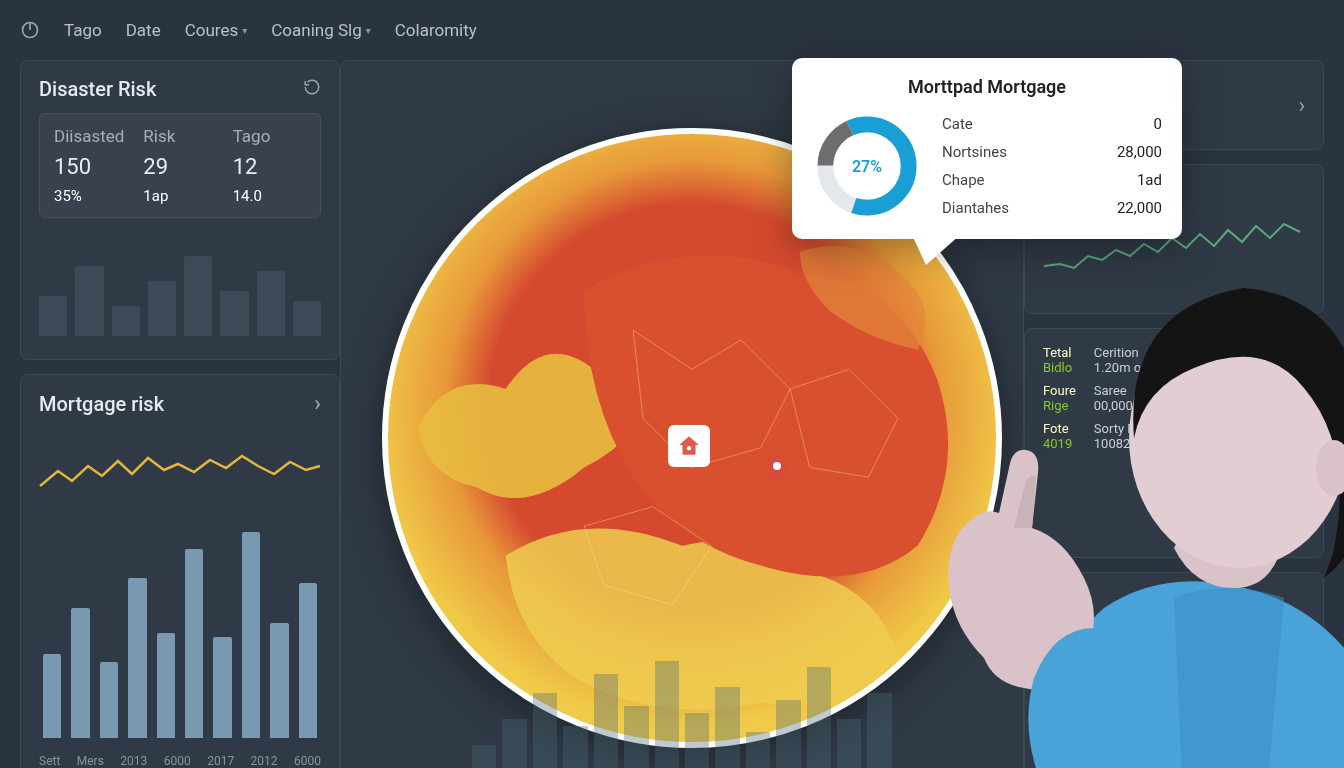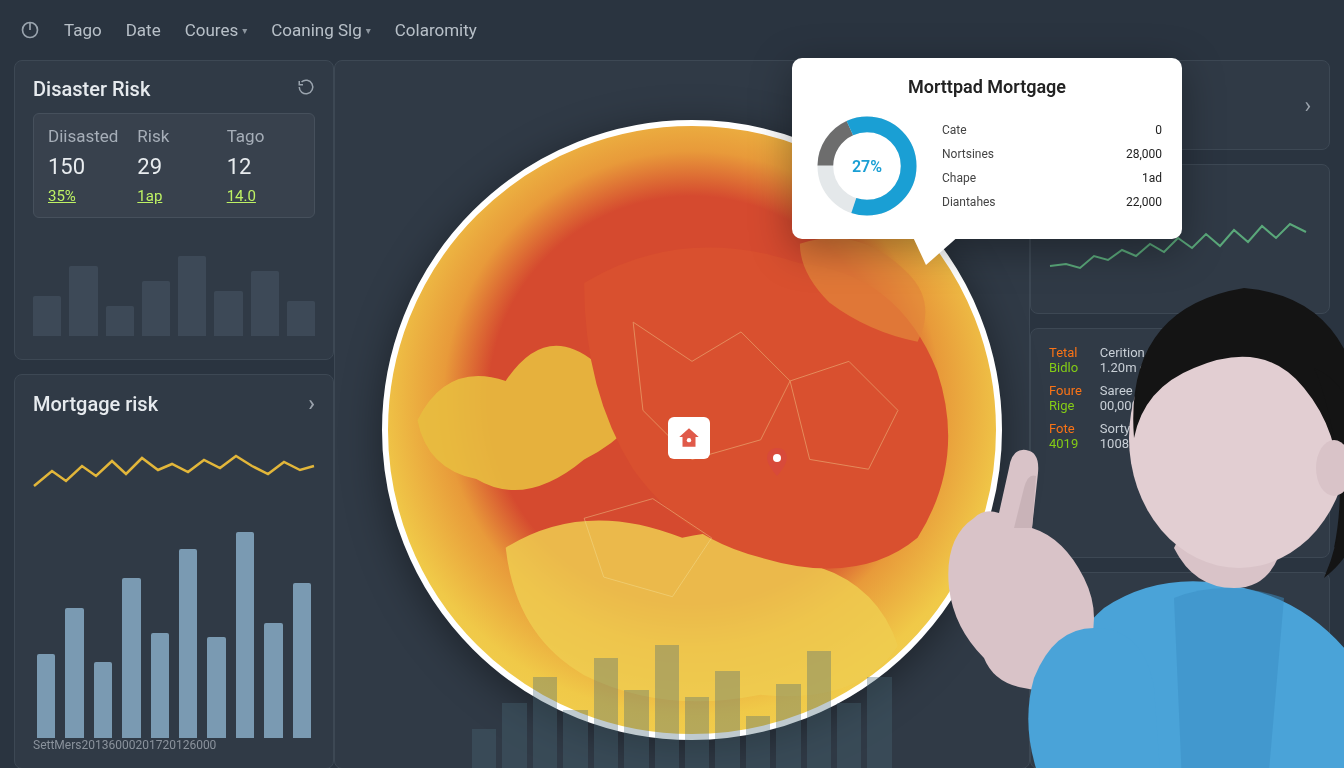--- a/index.html
+++ b/index.html
@@ -19,21 +19,21 @@
     padding:0 20px;
     gap:24px;
   }
   .nav-icon { width:20px; height:20px; display:flex; align-items:center; justify-content:center; }
   .nav-item { color:#b8c0c8; font-size:17px; cursor:pointer; display:flex; align-items:center; gap:4px;}
   .nav-item .chev { font-size:10px; opacity:.7;}
   
   .grid {
     display:grid;
     grid-template-columns:320px 1fr 300px;
-    padding:0 14px;
+    padding:0 20px;
     height:700px;
   }
   .panel {
     background:#303a46;
     border:1px solid #3d4854;
     border-radius:8px;
     padding:16px 18px;
   }
   .panel-title { font-size:20px; color:#e6eaee; font-weight:500; margin-bottom:12px; display:flex; align-items:center; justify-content:space-between;}
   .left-col { display:flex; flex-direction:column; gap:14px;}
@@ -44,30 +44,30 @@
     background:rgba(255,255,255,.04);
     border:1px solid #46505c;
     border-radius:6px;
     padding:12px 14px;
     display:grid;
     grid-template-columns:1fr 1fr 1fr;
     gap:8px 16px;
   }
   .stat-label { font-size:17px; color:#a6aeb8;}
   .stat-val { font-size:22px; color:#e8ecef; font-weight:400;}
-  .stat-sub { font-size:15px; color:#bef264;text-decoration:underline;}
+  .stat-sub { font-size:15px; color:#ffffff;}
   
   .faint-bars { margin-top:18px; height:100px; display:flex; align-items:flex-end; gap:8px; opacity:.15;}
   .faint-bars div { flex:1; background:#8aa2b8; border-radius:2px 2px 0 0;}
   
   .chev-arrow { color:#9aa2ac; font-size:22px;}
   .line-chart { height:80px; width:100%; margin:8px 0 8px;}
   .bar-chart { display:flex; align-items:flex-end; gap:10px; height:210px; padding:0 4px;}
   .bar-chart .bar { flex:1; background:#7a9ab2; border-radius:2px 2px 0 0;}
-  .x-axis { display:flex; justify-content:flex-start; font-size:12px; color:#8a929c; margin-top:0;}
+  .x-axis { display:flex; justify-content:space-between; font-size:12px; color:#8a929c; margin-top:16px;}
   
   .center-col .panel { height:100%; position:relative; overflow:visible;}
   .map-title { font-size:19px; color:#dde2e6; margin-bottom:4px;}
   .map-wrap { position:absolute; top:40px; left:-20px; right:-40px; bottom:10px; display:flex; align-items:center; justify-content:center;}
   .map-circle {
     width:620px; height:620px; border-radius:50%;
     border:6px solid #fff;
     background: radial-gradient(circle at 50% 45%, #d54a2f 0%, #d54a2f 45%, #e89a3a 55%, #f0c948 70%, #f5da60 100%);
     position:relative;
     overflow:hidden;
@@ -89,41 +89,41 @@
     position:absolute; top:58px; left:792px;
     width:390px; background:#fff; color:#333;
     border-radius:10px; padding:18px 20px;
     box-shadow:0 10px 40px rgba(0,0,0,.35);
     z-index:50;
   }
   .popup-title { text-align:center; font-size:18px; font-weight:600; color:#222; margin-bottom:14px;}
   .popup-body { display:flex; gap:20px; align-items:center;}
   .donut { width:110px; height:110px; position:relative;}
   .donut-center { position:absolute; top:50%; left:50%; transform:translate(-50%,-50%); font-size:16px; color:#1a9fd4; font-weight:600;}
-  .popup-stats { flex:1; display:grid; grid-template-columns:1fr auto; gap:10px 42px; font-size:12px;}
+  .popup-stats { flex:1; display:grid; grid-template-columns:1fr auto; gap:10px 42px; font-size:15px;}
   .popup-stats .k { color:#444;}
   .popup-stats .v { color:#222; text-align:right;}
   .popup-tail {
     position:absolute; bottom:-26px; left:120px;
     width:0; height:0;
     border-left:14px solid transparent;
     border-right:34px solid transparent;
     border-top:30px solid #fff;
   }
   
   .right-col { display:flex; flex-direction:column; gap:14px;}
   .right-col .panel:nth-child(1){ height:90px;}
   .right-col .panel:nth-child(2){ height:150px;}
   .right-col .panel:nth-child(3){ height:230px;}
   .right-col .panel:nth-child(4){ flex:1;}
   .big-num { font-size:30px; color:#6ba8b8;}
   .sub-num { font-size:13px; color:#788088;}
   .mini-line { width:100%; height:80px;}
   .kv-grid { display:grid; grid-template-columns:auto 1fr; gap:8px 18px; font-size:13px;}
-  .kv-grid .k { color:#f97316;}
+  .kv-grid .k { color:#fef9c3;}
   .kv-grid .k2 { color:#84cc16;}
   .kv-grid .v { color:#c8cfd6;}
   
   .person {
     position:absolute; right:-40px; bottom:-60px;
     width:520px; height:640px;
     z-index:60; pointer-events:none;
   }
 </style>
 </head>

